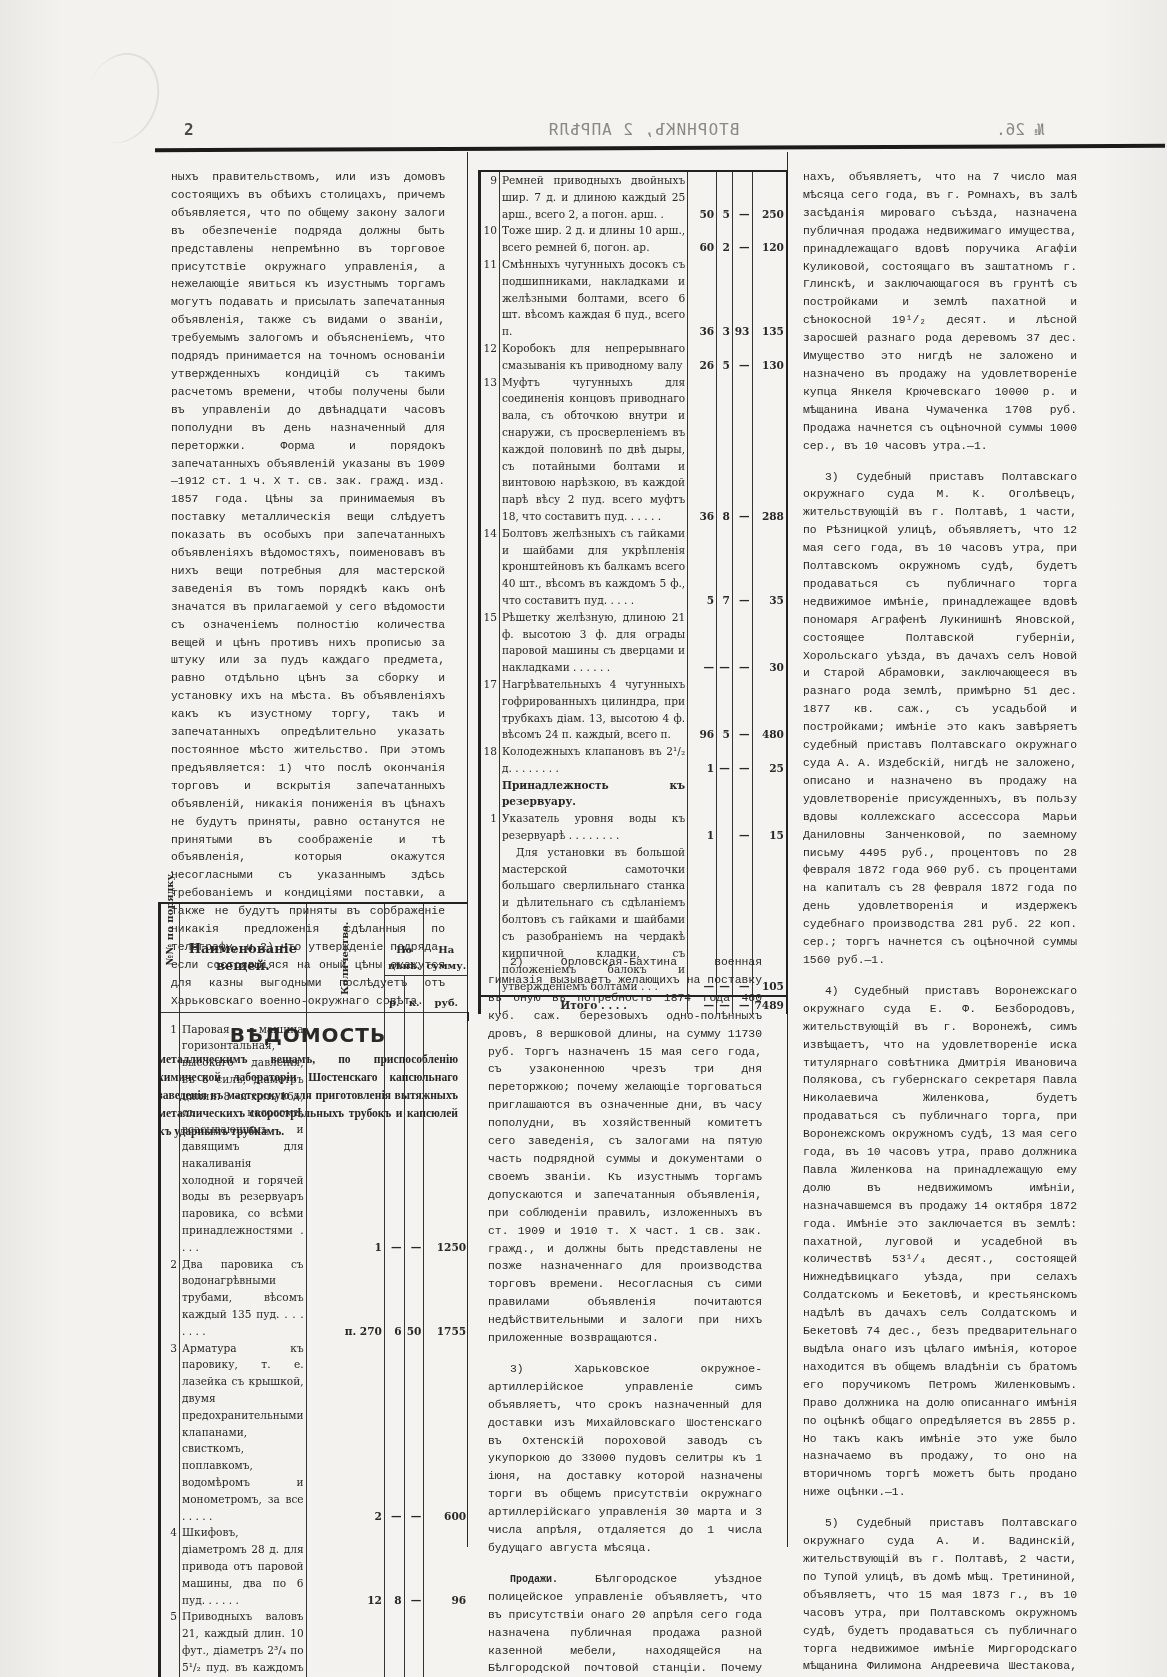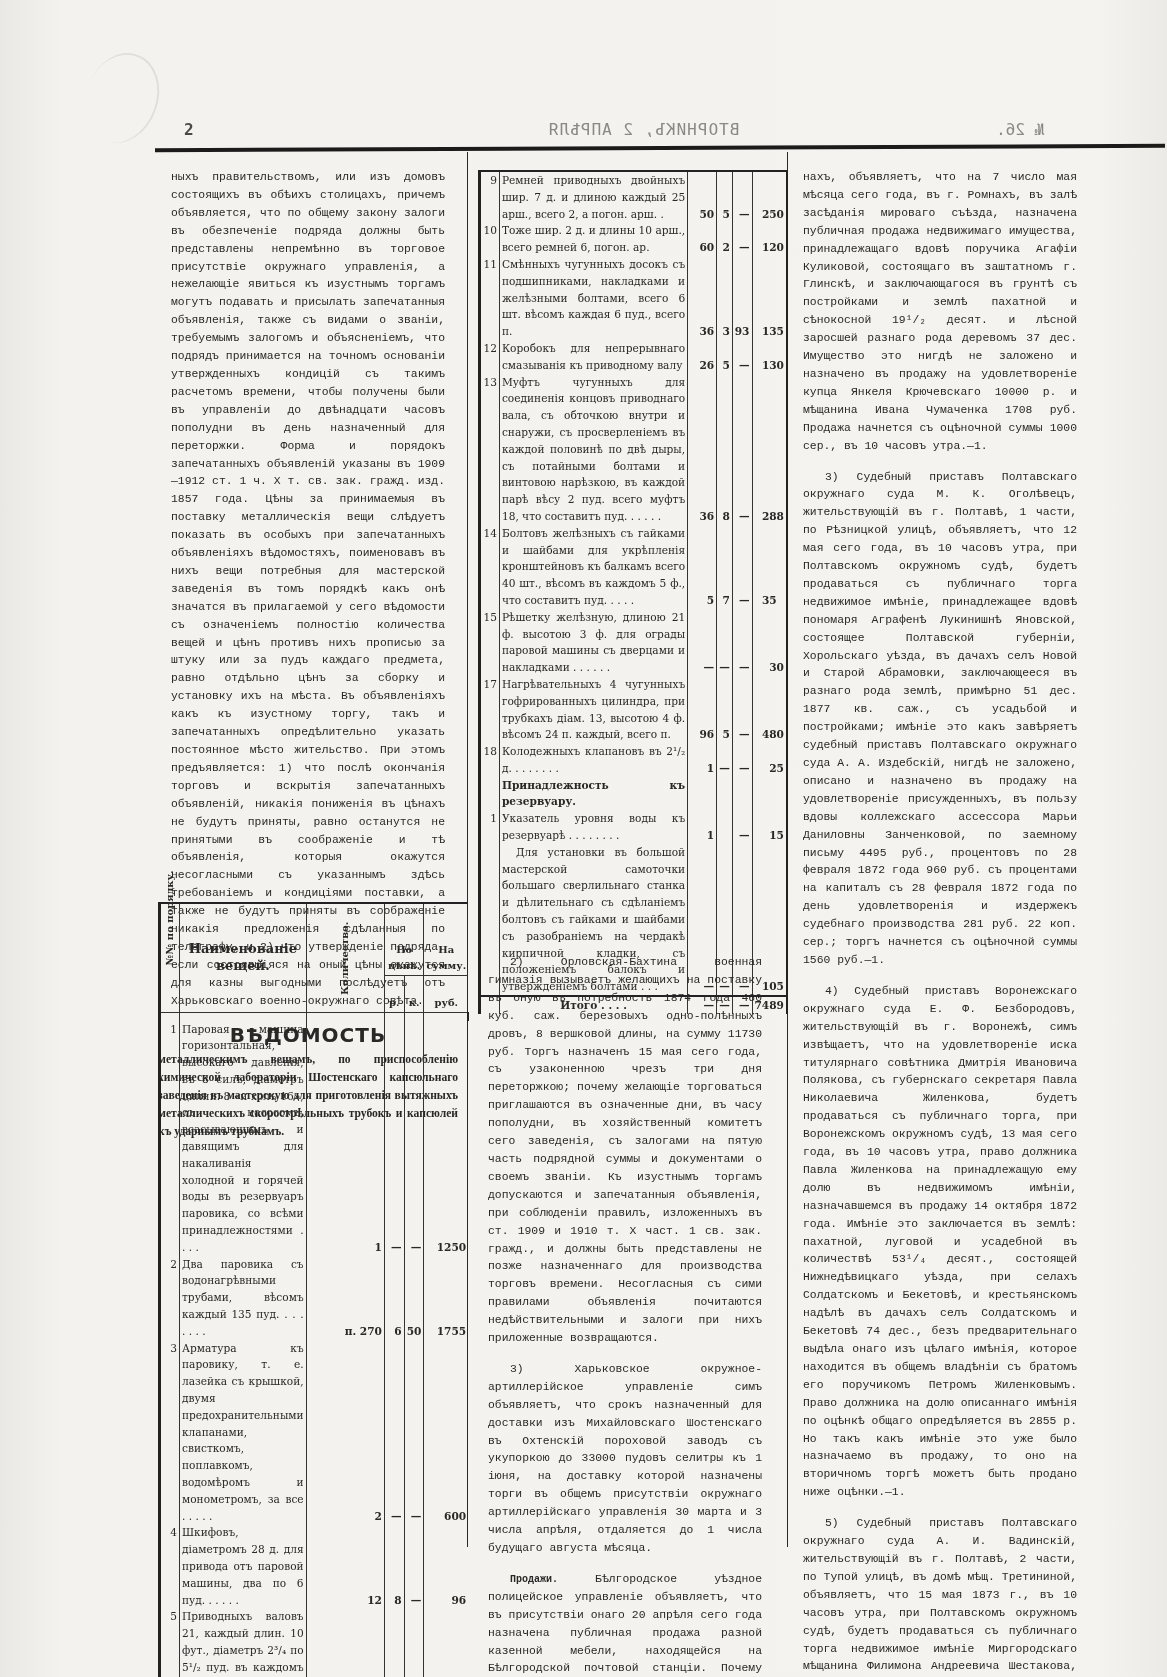--- a/index.html
+++ b/index.html
@@ -176,21 +176,21 @@
           <td class="v">8</td>
           <td class="v">—</td>
           <td class="v" style="border-right:2px solid #222;">288</td>
         </tr>
       <tr>
           <td class="num">14</td>
           <td class="name">Болтовъ желѣзныхъ съ гайками и шайбами для укрѣпленія кронштейновъ къ балкамъ всего 40 шт., вѣсомъ въ каждомъ 5 ф., что составитъ пуд. . . . .</td>
           <td class="v">5</td>
           <td class="v">7</td>
           <td class="v">—</td>
-          <td class="v" style="border-right:2px solid #222;text-align:center;">35</td>
+          <td class="v" style="border-right:2px solid #222;">35</td>
         </tr>
       <tr>
           <td class="num">15</td>
           <td class="name">Рѣшетку желѣзную, длиною 21 ф. высотою 3 ф. для ограды паровой машины съ дверцами и накладками . . . . . .</td>
           <td class="v">—</td>
           <td class="v">—</td>
           <td class="v">—</td>
           <td class="v" style="border-right:2px solid #222;">30</td>
         </tr>
       <tr>

